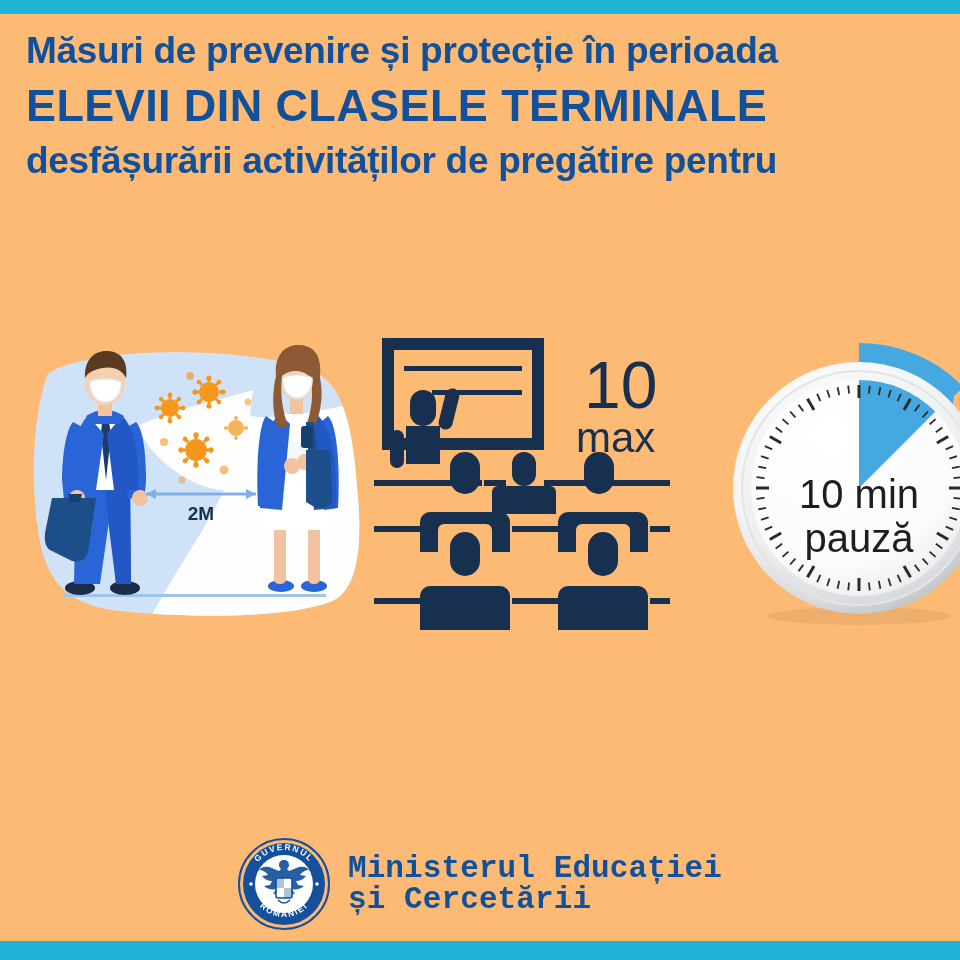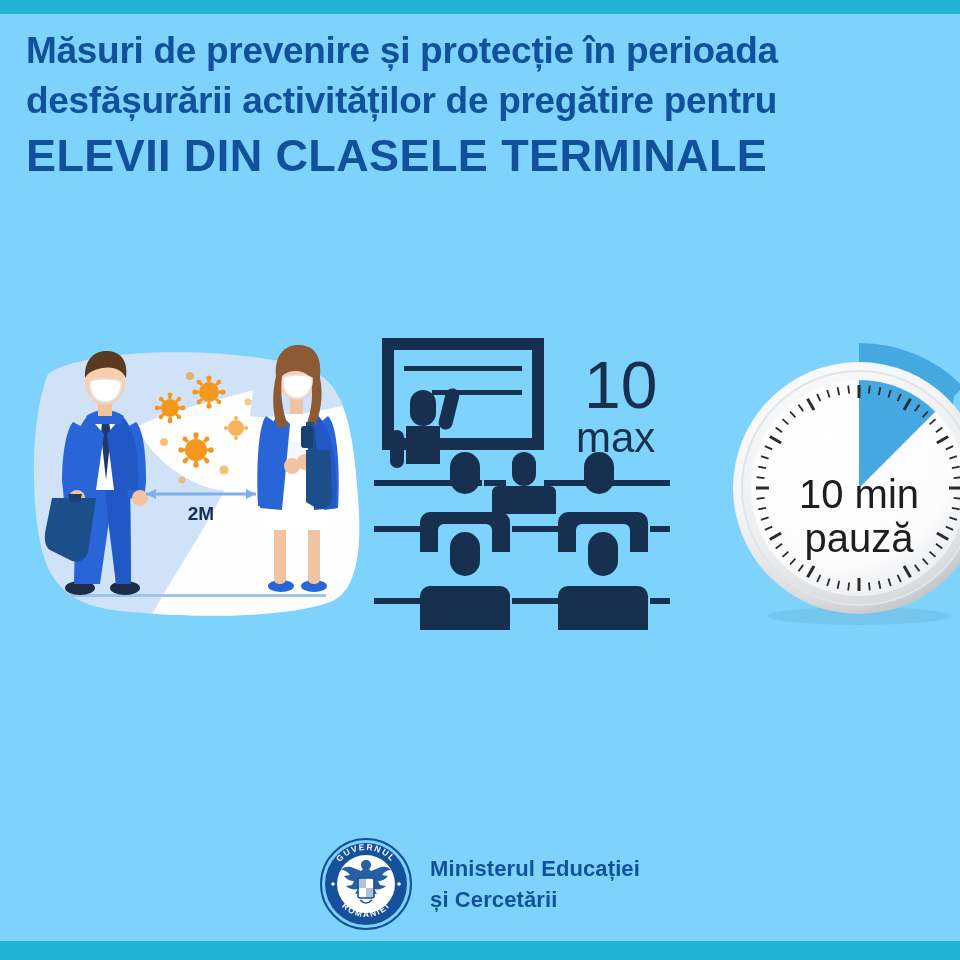--- a/index.html
+++ b/index.html
@@ -7,21 +7,21 @@
     padding: 0;
     background: #ffffff;
   }
   body {
     font-family: "Liberation Sans", sans-serif;
   }
   #poster {
     position: relative;
     width: 960px;
     height: 960px;
-    background: #7dd3fc;
+    background: #fdba74;
     overflow: hidden;
   }
   .edge-bar {
     position: absolute;
     left: 0;
     width: 960px;
     background: #21b4d6;
   }
   .edge-bar.top { top: 0; height: 14px; }
   .edge-bar.bottom { bottom: 0; height: 19px; }
@@ -70,39 +70,40 @@
     top: 836px;
     width: 960px;
     height: 96px;
     display: flex;
     align-items: center;
     justify-content: center;
     gap: 18px;
   }
   #ministry-name {
     color: #11519c;
-    font-size: 22px;
+    font-size: 31px;
     font-weight: bold;
     line-height: 31px;
     white-space: pre-line;
     letter-spacing: 0.1px;
+    font-family: Liberation Mono, monospace;
   }
   svg { display: block; }
 </style>
 </head>
 <body>
 
 <div id="poster">
 
   <div class="edge-bar top"></div>
 
   <div id="title-block">
     <div class="title-line l1">Măsuri de prevenire și protecție în perioada</div>
+    <div class="title-line l3">ELEVII DIN CLASELE TERMINALE</div>
     <div class="title-line l2">desfășurării activităților de pregătire pentru</div>
-    <div class="title-line l3">ELEVII DIN CLASELE TERMINALE</div>
   </div>
 
   <div id="panels">
 
     <div class="panel" id="panel-distancing">
       <svg width="348" height="300" viewBox="0 0 348 300">
         <defs>
           <clipPath id="blobClip">
             <path d="M30 44 C14 84 12 160 22 212 C32 262 60 278 112 282
                      C180 288 268 288 312 272 C340 262 344 216 340 168

